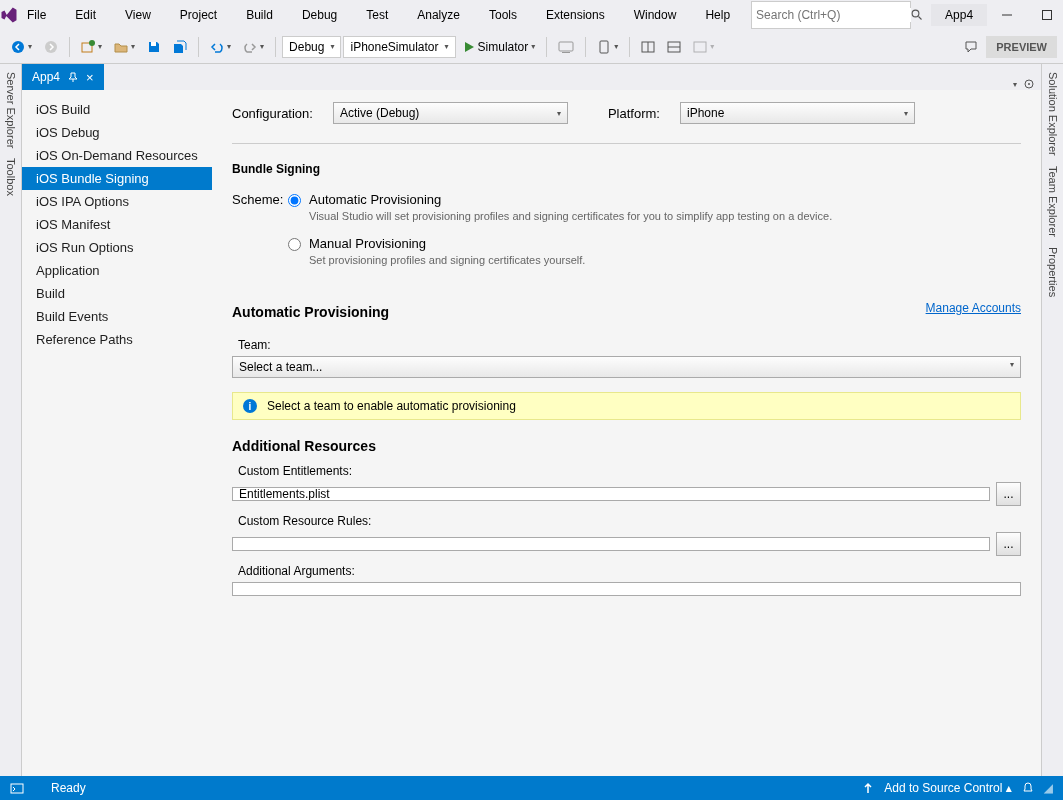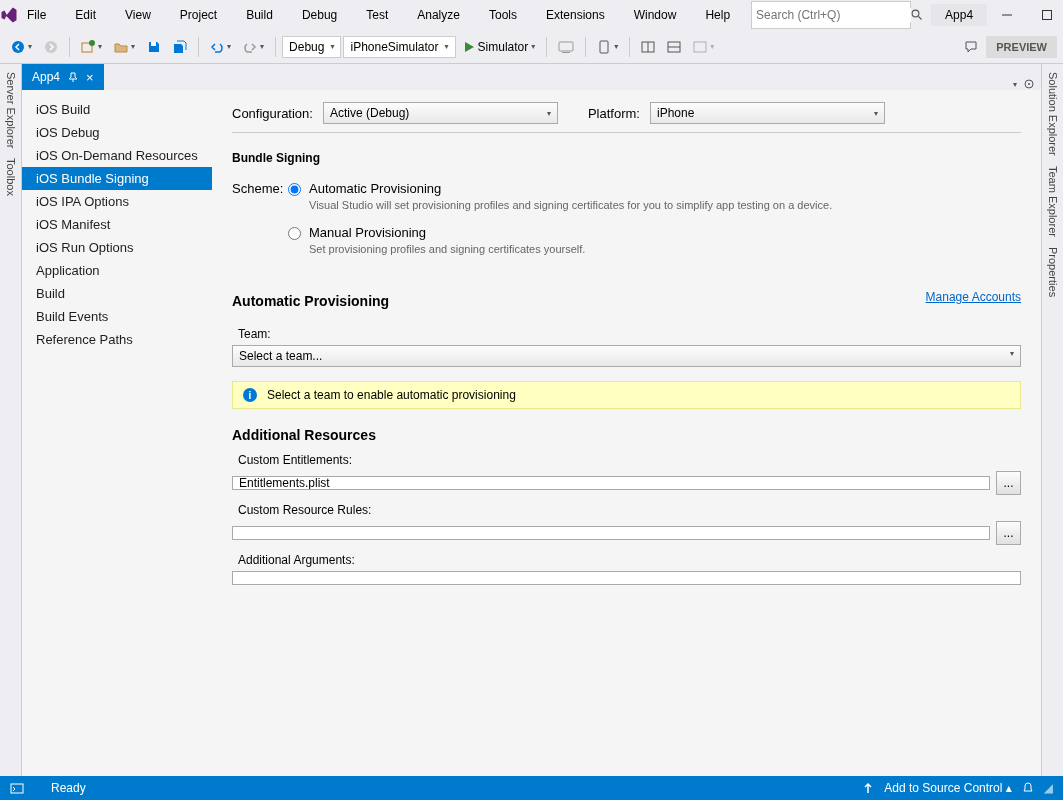--- a/index.html
+++ b/index.html
@@ -27,21 +27,21 @@
 .tab-strip{height:26px;background:#eeeef2;display:flex;align-items:flex-end}
 .tab{background:#007acc;color:#fff;padding:5px 10px;display:flex;align-items:center;gap:8px;height:26px}
 .tab-close{font-size:13px}
 .tab-tools{margin-left:auto;display:flex;gap:6px;padding-right:6px;align-items:center;color:#555}
 .editor{flex:1;display:flex;background:#f5f5f5;min-height:0}
 .sidebar{width:190px;background:#f5f5f5;padding:8px 0}
 .side-item{padding:4px 14px;font-size:13px;color:#1e1e1e;cursor:default;position:relative}
 .side-item.sel{background:#007acc;color:#fff}
 .side-item.sel::after{content:"";position:absolute;right:-8px;top:50%;transform:translateY(-50%);border:8px solid transparent;border-left-color:#007acc}
 .content{flex:1;background:#f5f5f5;padding:12px 20px;overflow:auto}
-.cfg-row{display:flex;align-items:center;gap:10px;padding-bottom:8px;border-bottom:1px solid #ccc;margin-bottom:18px}
+.cfg-row{display:flex;align-items:center;gap:20px;padding-bottom:19px;border-bottom:1px solid #ccc;margin-bottom:18px}
 .cfg-label{font-size:13px}
 .cfg-select{border:1px solid #aaa;background:linear-gradient(#fdfdfd,#e8e8e8);padding:3px 6px;width:235px;display:flex;justify-content:space-between;align-items:center;height:22px}
 .cfg-select.sm{width:235px}
 h2.section{font-size:12px;font-weight:600;margin:6px 0 16px}
 h3.section{font-size:14px;font-weight:600;margin:18px 0 10px}
 .scheme-row{display:flex;margin-bottom:20px}
 .scheme-label{font-size:13px;width:56px}
 .radio-group{display:flex;flex-direction:column;gap:14px}
 .radio-opt{display:flex;gap:8px;align-items:flex-start}
 .radio-opt .r{margin-top:2px}

